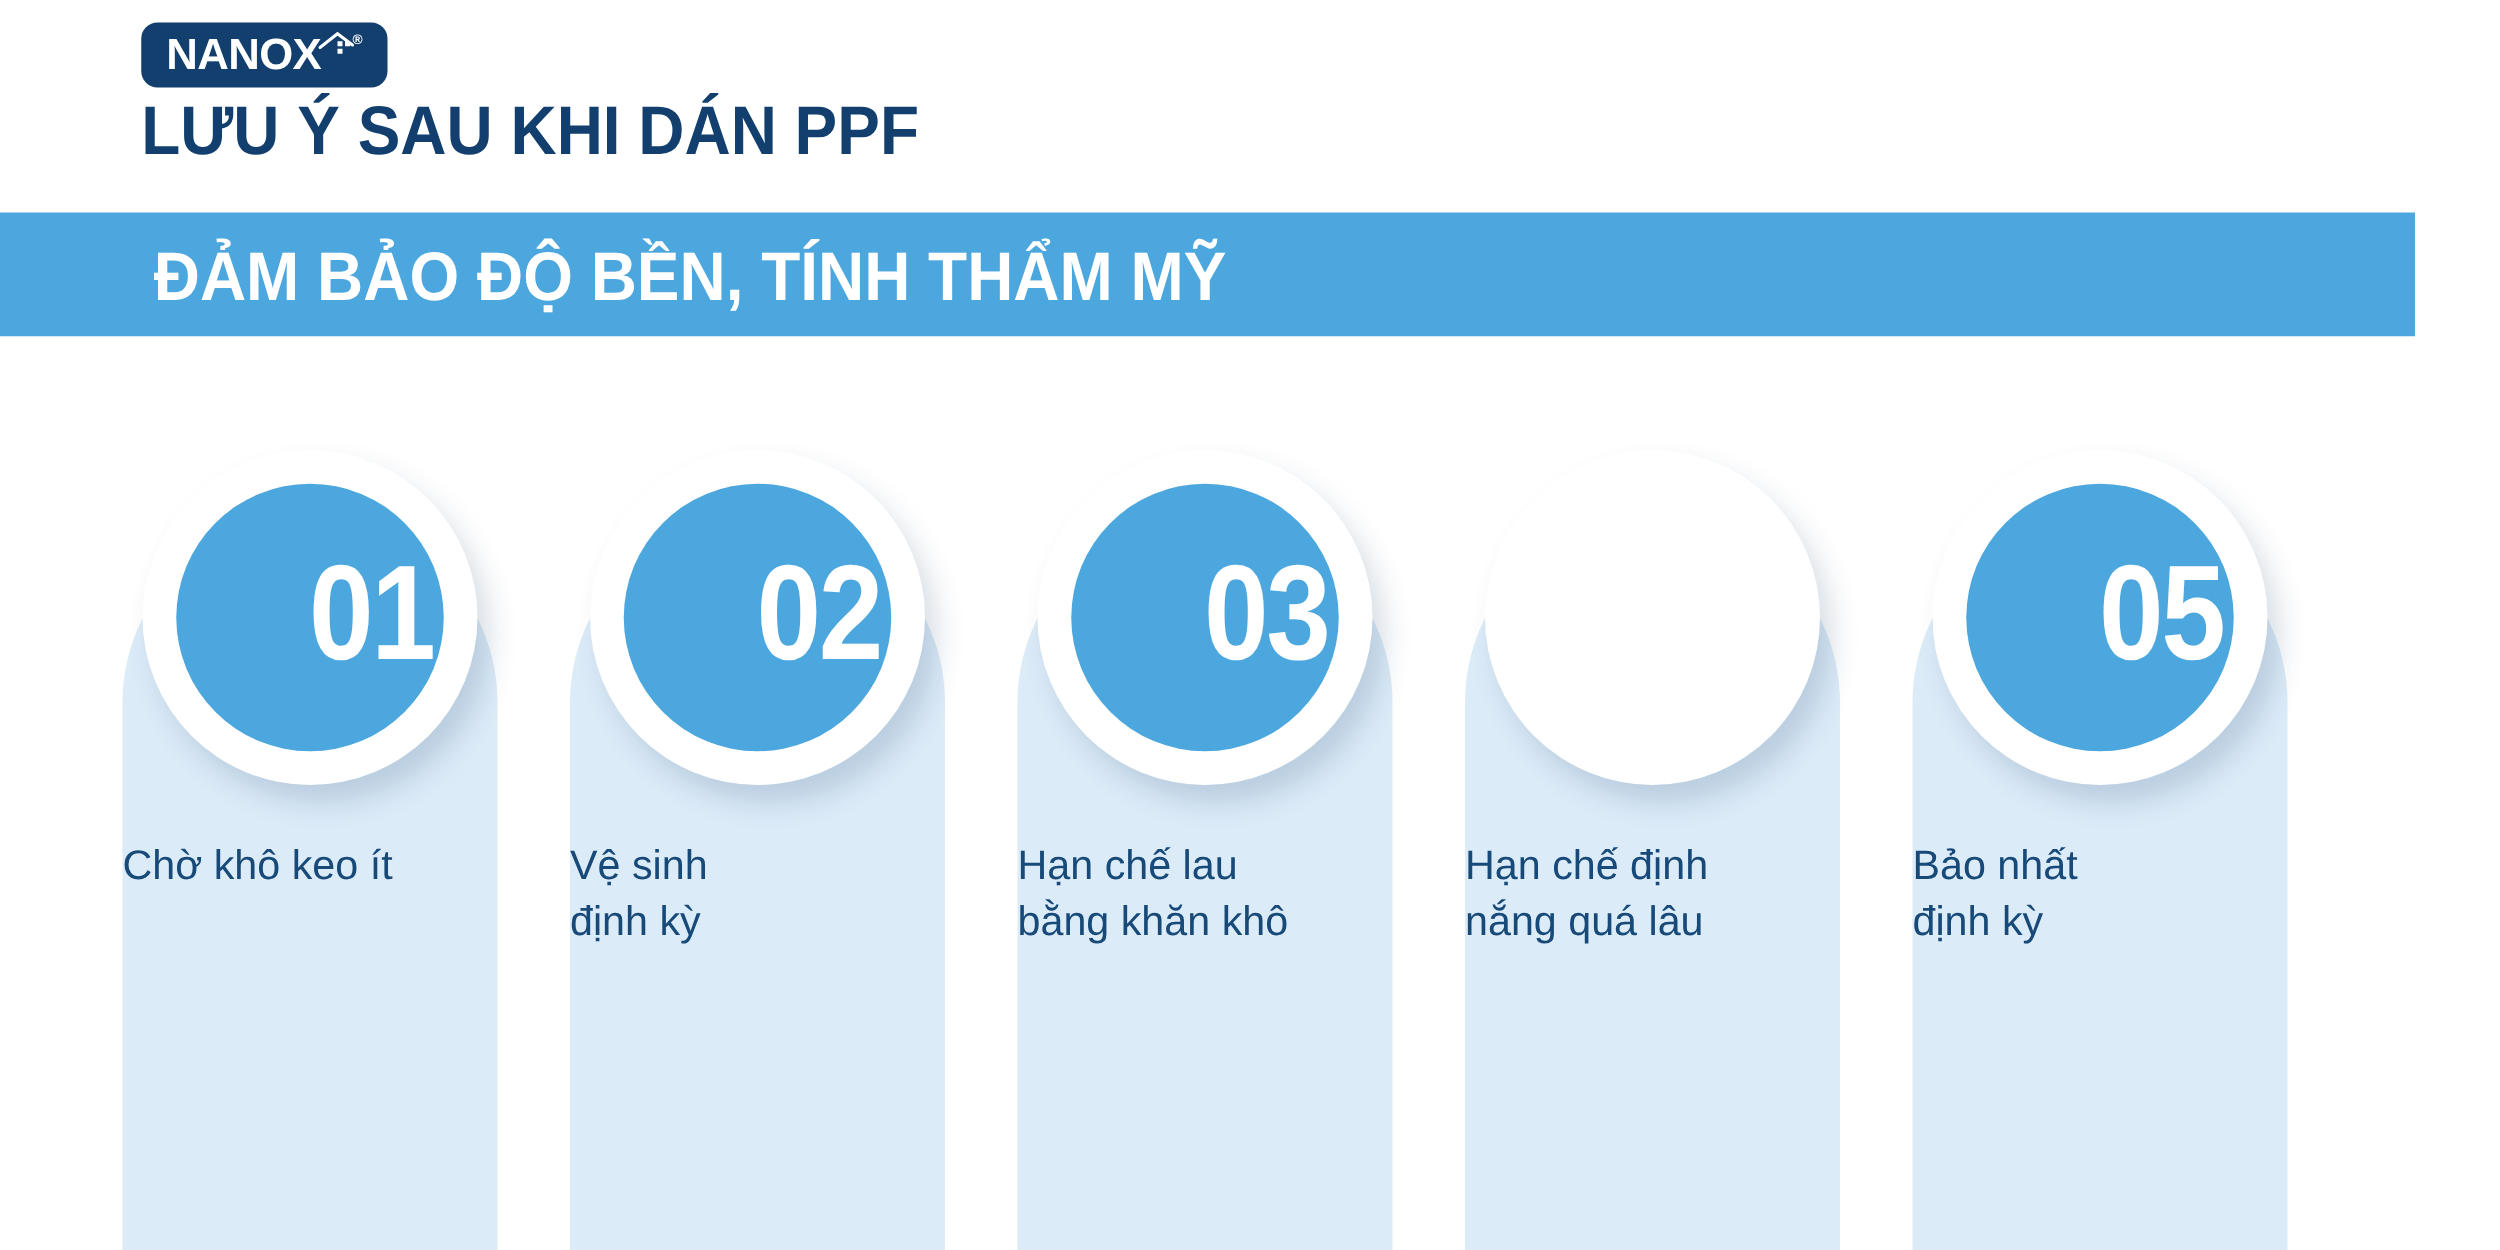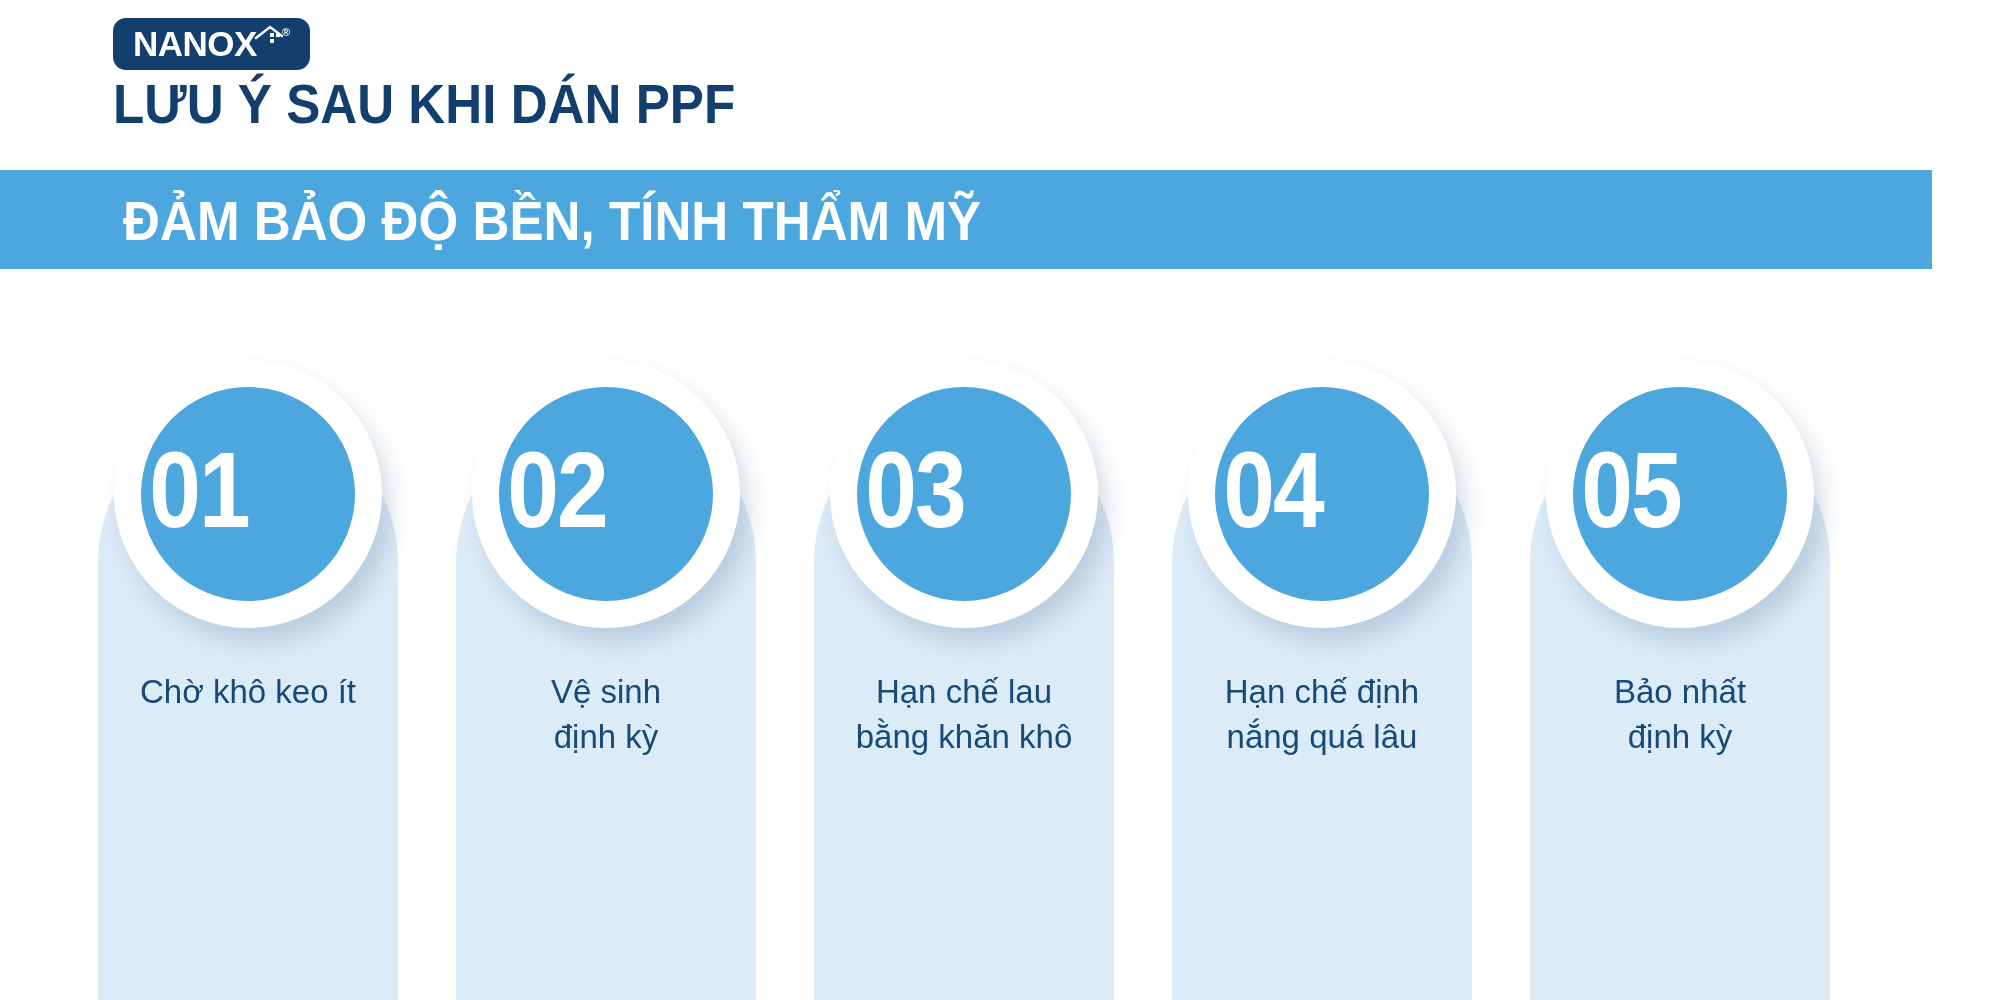--- a/index.html
+++ b/index.html
@@ -145,40 +145,40 @@
   .circle-inner {
     position: absolute;
     left: 27px;
     top: 27px;
     width: 214px;
     height: 214px;
     border-radius: 50%;
     background: #4ca7de;
     display: flex;
     align-items: center;
-    justify-content: flex-start;
+    justify-content: flex-end;
   }
   .circle-number {
     color: #ffffff;
     font-family: "Liberation Sans", sans-serif;
     font-weight: bold;
     font-size: 108px;
     line-height: 1;
     letter-spacing: -2px;
     transform: scaleX(0.86);
     position: relative;
     top: -4px;
   }
 
   .card-caption {
     position: absolute;
     left: 0;
     top: 310px;
     width: 300px;
-    text-align: center;
+    text-align: left;
     color: #174a78;
     font-family: "Liberation Sans", sans-serif;
     font-size: 33px;
     font-weight: normal;
     line-height: 1.35;
   }
   .caption-line { display: block; white-space: nowrap; }
 </style>
 </head>
 <body>
@@ -242,23 +242,20 @@
     <div class="card-caption">
       <span class="caption-line">Hạn chế lau</span>
       <span class="caption-line">bằng khăn khô</span>
     </div>
   </div>
 
   <div class="card">
     <div class="card-panel"></div>
     <div class="circle-wrap">
       <div class="circle-ring"></div>
-      <div class="circle-inner">
-        <span class="circle-number">04</span>
-      </div>
     </div>
     <div class="card-caption">
       <span class="caption-line">Hạn chế định</span>
       <span class="caption-line">nắng quá lâu</span>
     </div>
   </div>
 
   <div class="card">
     <div class="card-panel"></div>
     <div class="circle-wrap">

